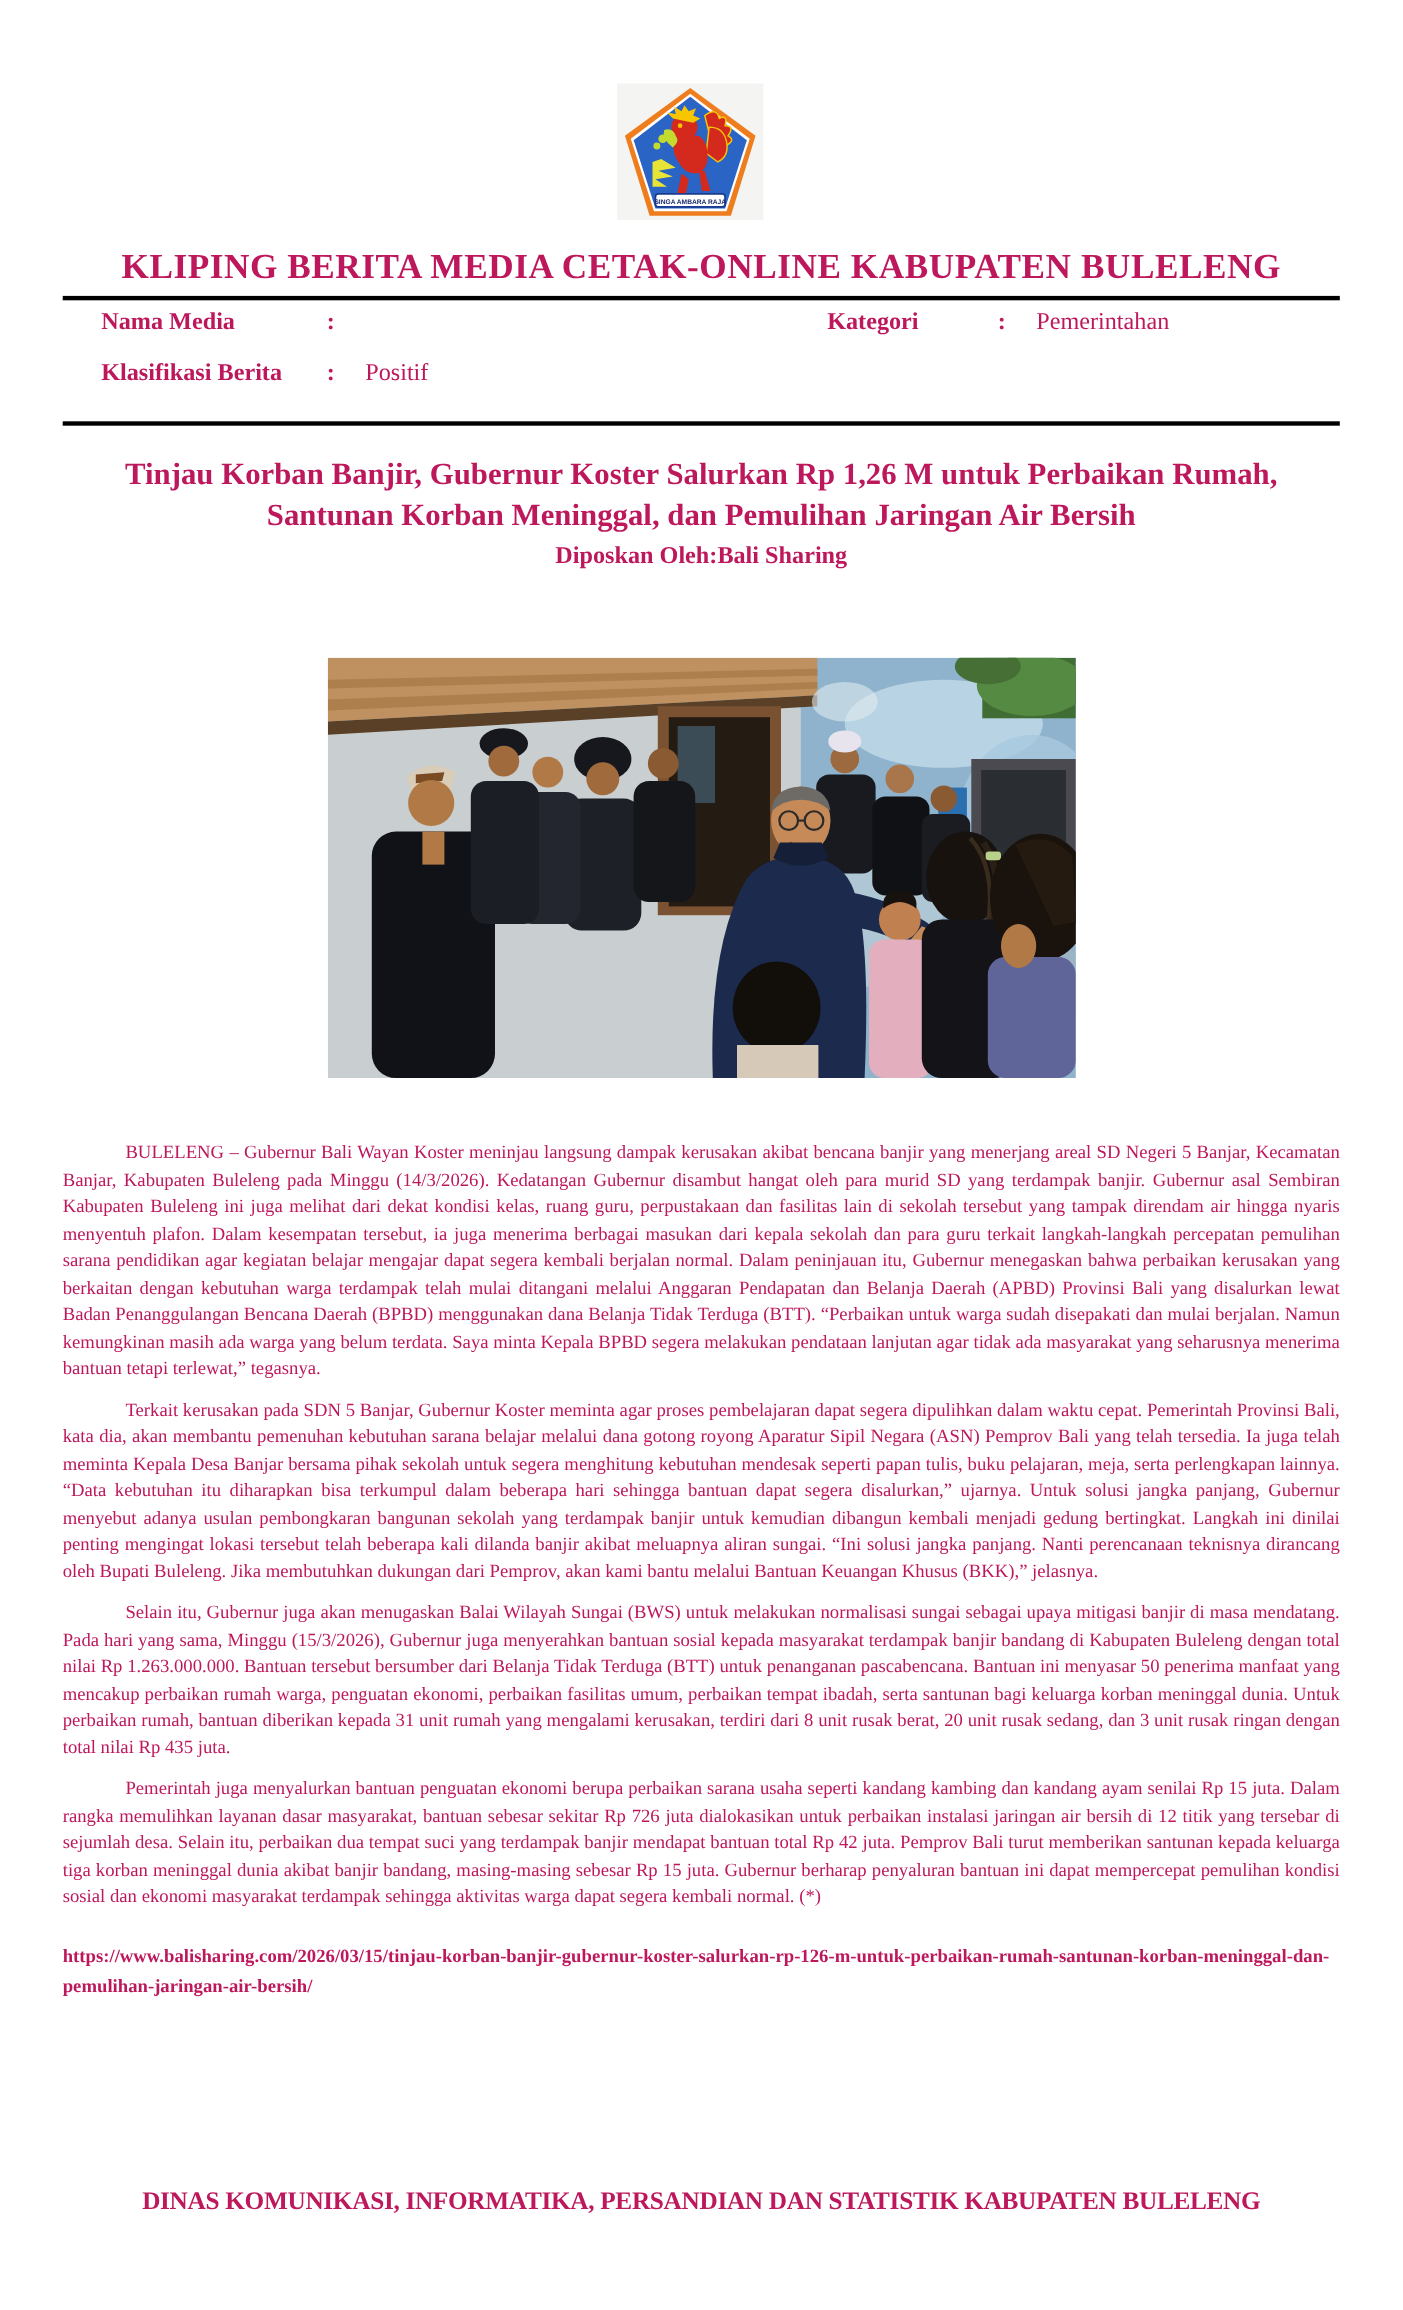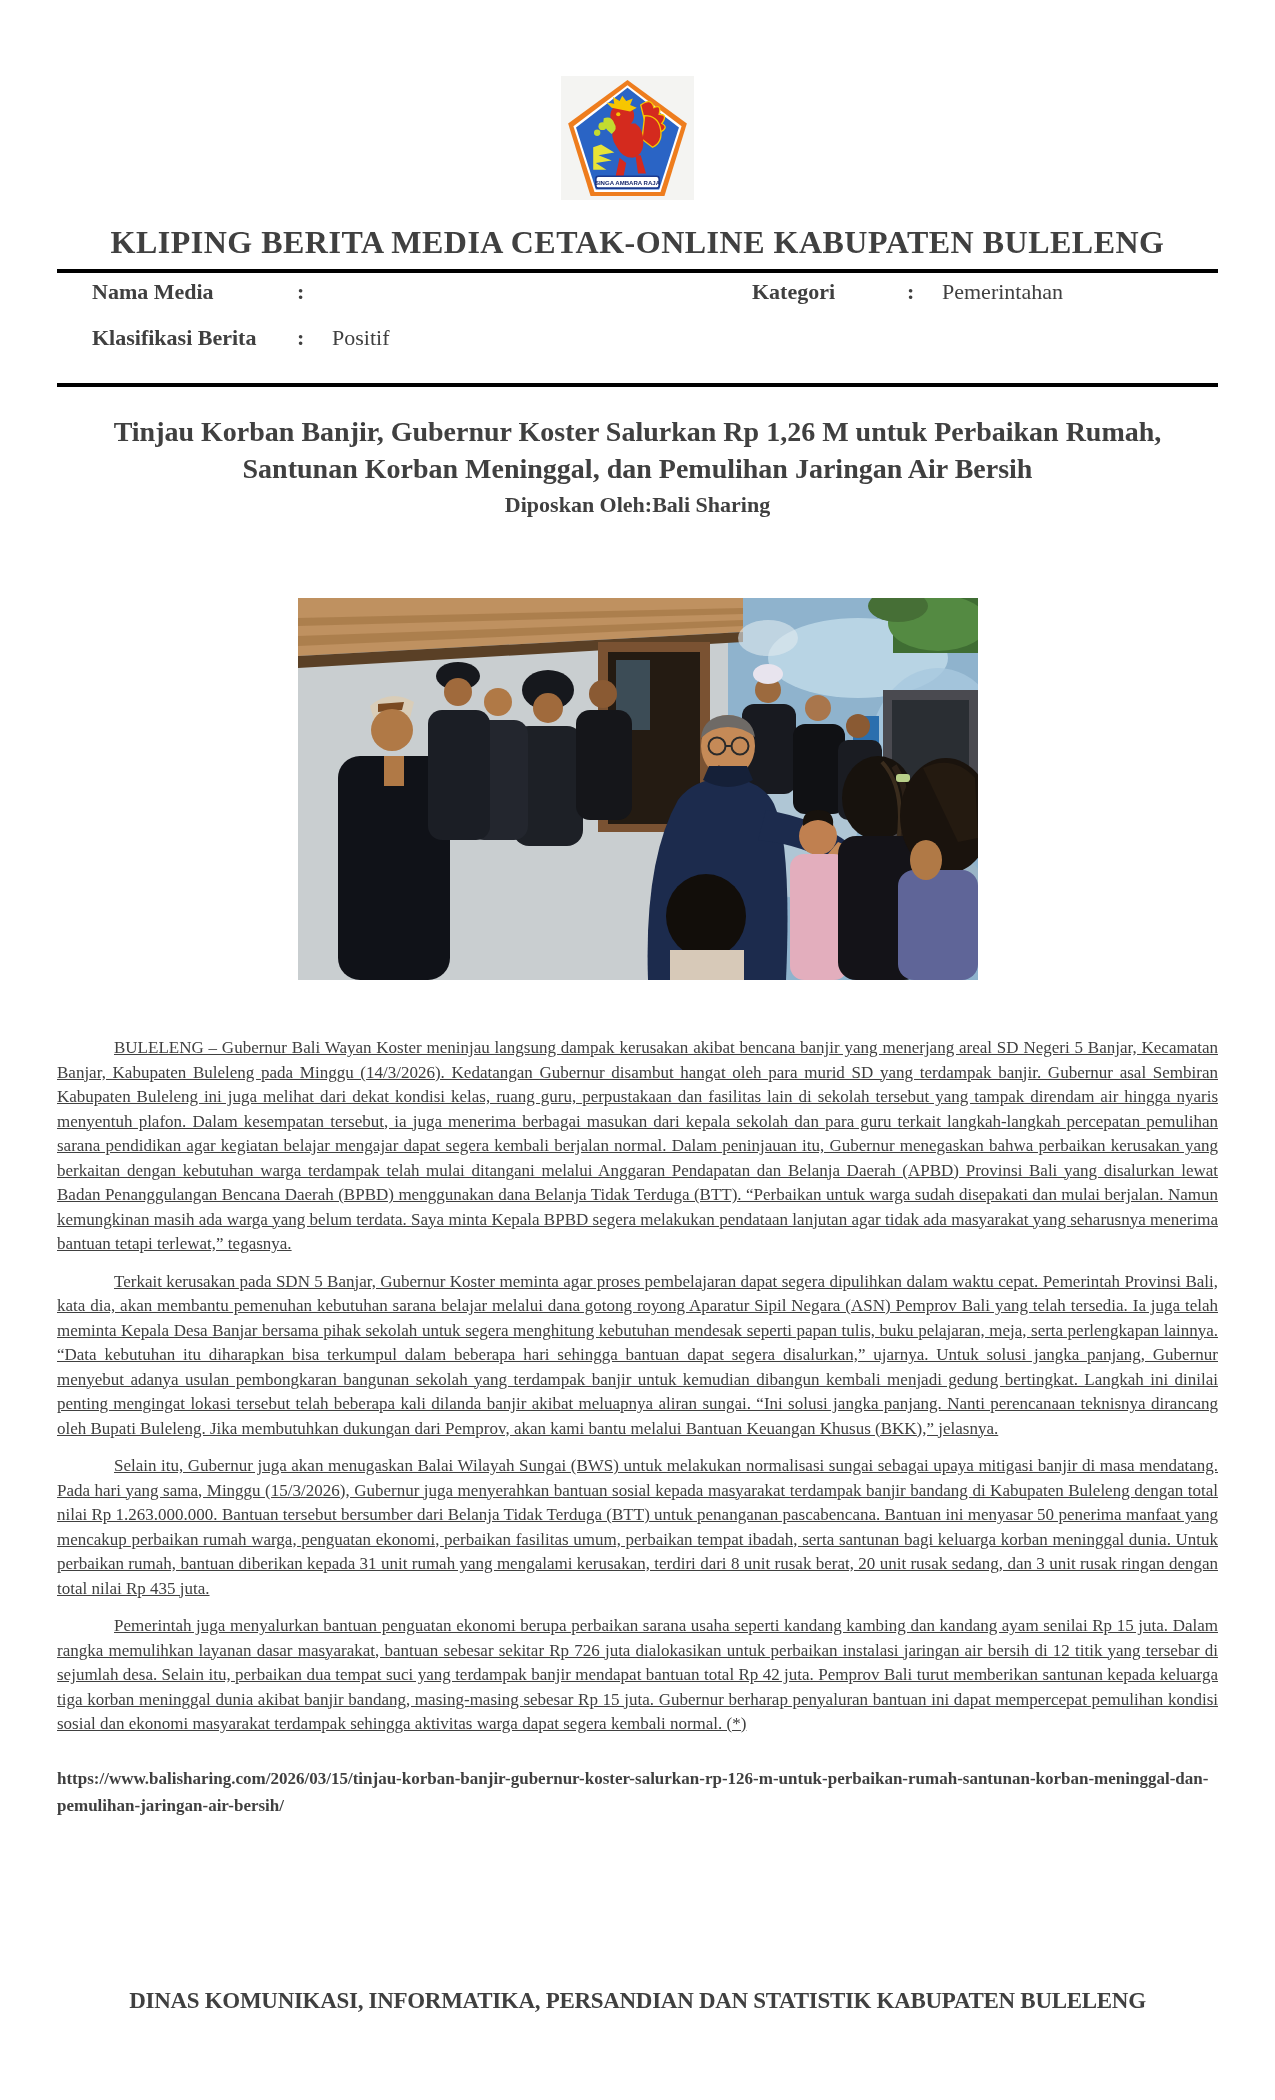--- a/index.html
+++ b/index.html
@@ -2,21 +2,21 @@
 <html><head>
 <meta charset="utf-8">
 <style>
   html,body{margin:0;padding:0;background:#ffffff;}
   .page{
     position:relative;
     width:1275px;height:2100px;
     margin:0 auto;
     background:#ffffff;
     font-family:"Liberation Serif", serif;
-    color:#404040;
+    color:#be185d;
     overflow:hidden;
   }
   .content{margin:0 57px;}
 
   
   .logo-box{
     width:133px;height:124px;
     margin:76px auto 0 auto;
     transform:translateX(-10px);
     background:#f4f4f2;
@@ -70,21 +70,20 @@
   }
 
   
   .body{margin-top:56px;}
   .body p{
     margin:0 0 13px 0;
     font-size:17px;
     line-height:24.5px;
     text-align:justify;
     text-indent:57px;
-    text-decoration:underline;
   }
   .url-block{
     margin-top:28px;
     font-size:17px;
     line-height:27px;
     font-weight:bold;
     text-align:justify;
     word-break:break-word;
     overflow-wrap:anywhere;
   }

